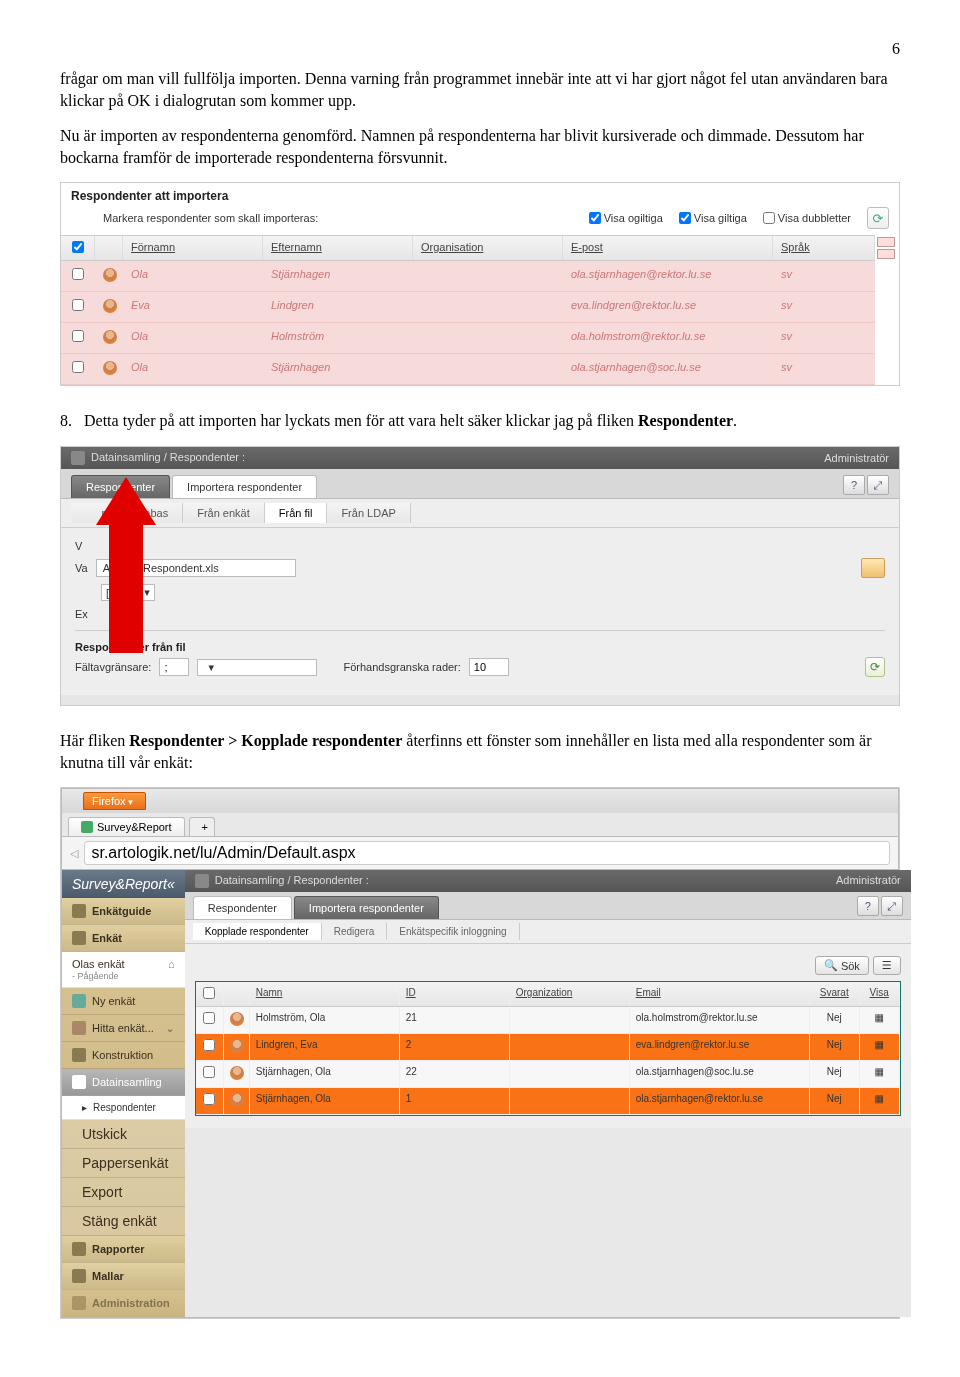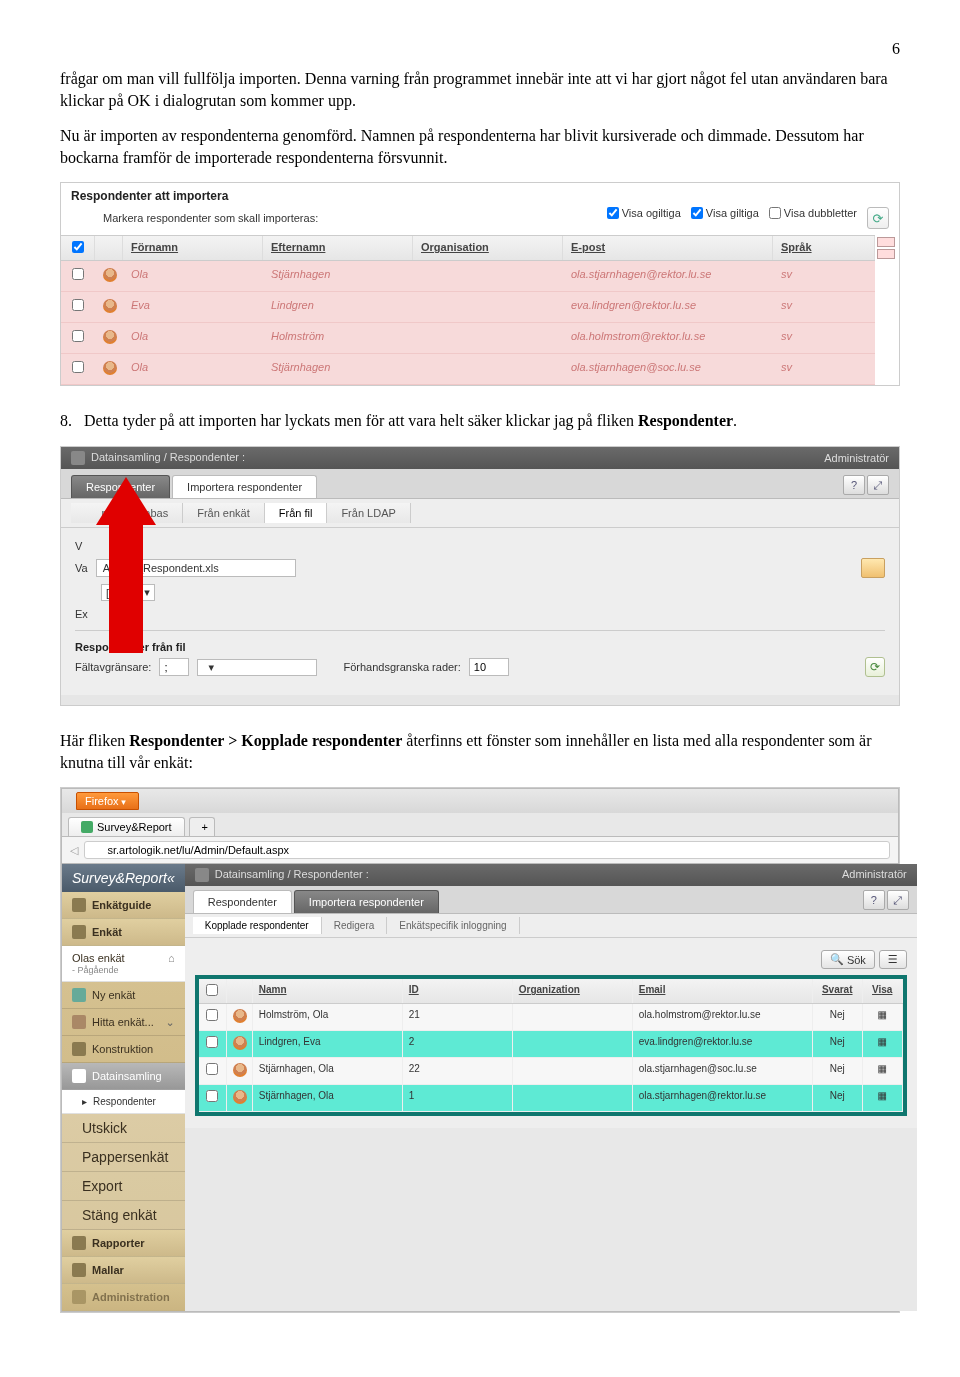--- a/index.html
+++ b/index.html
@@ -7,21 +7,21 @@
   .page-num { text-align: right; font-size: 16px; margin-bottom: 10px; }
   p { margin-bottom: 14px; line-height: 1.35; }
   .bold { font-weight: bold; }
   .screenshot { border: 1px solid #ccc; margin: 12px 0 24px 0; font-family: Arial, sans-serif; font-size: 11px; background: #fff; }
   
   .ss1 { }
   .ss1-top { padding: 6px 10px 2px 10px; }
   .ss1-title { font-weight: bold; font-size: 12px; color: #222; }
   .ss1-sub { display: flex; justify-content: space-between; align-items: center; padding: 2px 10px 6px 10px; }
   .ss1-sub-left { color: #333; margin-left: 32px; }
-  .ss1-checks { display: flex; gap: 10px; align-items: flex-start; }
+  .ss1-checks { display: flex; gap: 16px; align-items: center; }
   .ss1-checks label { display: flex; align-items: center; gap: 3px; font-size: 11px; color: #333; }
   .ss1-refresh { width: 22px; height: 22px; border: 1px solid #bbb; border-radius: 3px; background: linear-gradient(#fff,#eee); display: inline-flex; align-items: center; justify-content: center; color: #4a8; font-size: 13px; }
   .ss1-header { display: flex; background: linear-gradient(#f3f3f3,#e6e6e6); border-top: 1px solid #ccc; border-bottom: 1px solid #ccc; font-size: 11px; color: #444; }
   .ss1-header > div { padding: 5px 8px; border-right: 1px solid #ddd; }
   .ss1-col-cb { width: 34px; text-align: center; }
   .ss1-col-ic { width: 28px; }
   .ss1-col-fn { width: 140px; }
   .ss1-col-ln { width: 150px; }
   .ss1-col-org { width: 150px; }
   .ss1-col-em { width: 210px; }
@@ -55,58 +55,58 @@
   .ss2-sep { border-top: 1px solid #ccc; margin: 10px 0; }
   .ss2-section-title { font-weight: bold; font-size: 11px; color: #222; margin-bottom: 4px; }
   .ss2-input { background: #fff; border: 1px solid #bbb; padding: 2px 4px; font-size: 11px; }
   .red-arrow { position: absolute; left: 40px; top: 30px; width: 50px; height: 180px; }
   .red-arrow .head { width: 0; height: 0; border-left: 30px solid transparent; border-right: 30px solid transparent; border-bottom: 48px solid #e00000; position: absolute; top: 0; left: -5px; }
   .red-arrow .shaft { position: absolute; top: 46px; left: 8px; width: 34px; height: 130px; background: #e00000; }
   
   .ss3 { background: #fff; font-size: 11px; }
   .ss3-ff { background: linear-gradient(#ff9a3c,#e87018); color: #fff; padding: 2px 12px 2px 8px; border-radius: 2px 2px 0 0; display: inline-block; font-size: 11px; border: 1px solid #c85000; }
   .ss3-ff::after { content: " ▾"; font-size: 9px; }
-  .ss3-ffrow { background: linear-gradient(#e8e8e8,#d8d8d8); padding: 3px 14px; border: 1px solid #bbb; border-bottom: none; }
+  .ss3-ffrow { background: linear-gradient(#e8e8e8,#d8d8d8); padding: 3px 21px; border: 1px solid #bbb; border-bottom: none; }
   .ss3-tabbar { background: #e8e8e8; padding: 4px 6px 0 6px; display: flex; gap: 4px; border: 1px solid #bbb; border-top: none; }
   .ss3-btab { background: linear-gradient(#fff,#eee); border: 1px solid #bbb; border-bottom: none; border-radius: 3px 3px 0 0; padding: 3px 12px; font-size: 11px; display: flex; align-items: center; gap: 4px; }
   .ss3-plus { width: 22px; background: #eee; text-align: center; }
   .ss3-url { background: #f4f4f4; padding: 4px 8px; display: flex; align-items: center; gap: 6px; border: 1px solid #bbb; border-top: none; font-size: 11px; color: #555; }
-  .ss3-url input { flex: 1; border: 1px solid #ccc; border-radius: 3px; padding: 2px 22px; font-size: 11px; background: #fff; }
+  .ss3-url input { flex: 1; border: 1px solid #ccc; border-radius: 3px; padding: 2px 6px; font-size: 16px; background: #fff; }
   .ss3-app { display: flex; border: 1px solid #bbb; border-top: none; }
   .ss3-sidebar { width: 186px; background: linear-gradient(#d9c698,#c9b27a); display: flex; flex-direction: column; }
   .ss3-brand { background: linear-gradient(#6a7a8a,#4a5a6a); color: #fff; font-style: italic; font-size: 14px; padding: 6px 10px; display: flex; justify-content: space-between; align-items: center; }
   .ss3-side-item { padding: 6px 10px; border-bottom: 1px solid rgba(0,0,0,0.12); display: flex; align-items: center; gap: 6px; font-size: 11px; color: #3a3020; }
   .ss3-side-item.head { background: linear-gradient(#e0cfa0,#cdb98a); font-weight: bold; }
   .ss3-side-item.sel { background: linear-gradient(#b8b8b8,#989898); color: #fff; }
   .ss3-side-item.sub { padding-left: 20px; background: rgba(255,255,255,0.25); font-size: 14px; }
   .ss3-side-item.subsel { background: #fff; color: #333; font-size: 10px; padding-left: 20px; }
   .ss3-side-icon { width: 14px; height: 14px; background: #8a7a50; border-radius: 2px; }
   .ss3-main { flex: 1; background: #e8e8e8; }
   .ss3-crumb { background: linear-gradient(#6a6a6a,#555); color: #ddd; padding: 4px 10px; display: flex; justify-content: space-between; font-size: 11px; }
   .ss3-maintabs { background: #d8d8d8; padding: 4px 8px 0 8px; display: flex; gap: 2px; border-bottom: 1px solid #bbb; }
   .ss3-subtabs { background: #eee; padding: 3px 8px; display: flex; border-bottom: 1px solid #ccc; font-size: 10px; }
   .ss3-subtab { padding: 3px 12px; color: #666; border-right: 1px solid #ccc; text-align: center; }
   .ss3-subtab.active { background: #fff; color: #000; }
   .ss3-content { background: #eee; padding: 12px 10px; }
   .ss3-toolbar { display: flex; justify-content: flex-end; gap: 4px; margin-bottom: 6px; }
   .ss3-btn { border: 1px solid #aaa; background: linear-gradient(#fff,#e4e4e4); border-radius: 3px; padding: 2px 8px; font-size: 11px; display: inline-flex; align-items: center; gap: 3px; color: #333; }
-  .ss3-table { border: 4px solid #0f766e; background: #5eead4; }
+  .ss3-table { border: 1px solid #0f766e; background: #f97316; }
   .ss3-thead { display: flex; background: linear-gradient(#f3f3f3,#e6e6e6); border-bottom: 1px solid #ccc; font-size: 10px; color: #444; }
   .ss3-thead > div, .ss3-trow > div { padding: 5px 6px; border-right: 1px solid #eee; }
   .ss3-c-cb { width: 28px; text-align: center; }
   .ss3-c-ic { width: 26px; }
   .ss3-c-name { width: 150px; }
   .ss3-c-id { width: 110px; }
   .ss3-c-org { width: 120px; }
   .ss3-c-em { width: 180px; }
   .ss3-c-sv { width: 50px; text-align: center; }
   .ss3-c-vis { width: 40px; text-align: center; }
   .ss3-trow { display: flex; font-size: 10px; color: #333; border-bottom: 1px solid #eee; }
   .ss3-trow:nth-child(even) { background: #f7f7f7; }
-  .underline { text-decoration: underline; font-weight: bold; }
+  .underline { text-decoration: underline; }
   .home-icon { color: #888; }
   .refresh-icon { width: 20px; height: 20px; border: 1px solid #b0c090; background: linear-gradient(#fff,#e8f0d8); border-radius: 3px; display: inline-flex; align-items: center; justify-content: center; color: #4a8a40; font-size: 12px; }
   input[type=checkbox] { width: 12px; height: 12px; }
 </style>
 </head>
 <body>
 
 <div class="page-num">6</div>
 
 <p>frågar om man vill fullfölja importen. Denna varning från programmet innebär inte att vi har gjort något fel utan användaren bara klickar på OK i dialogrutan som kommer upp.</p>

